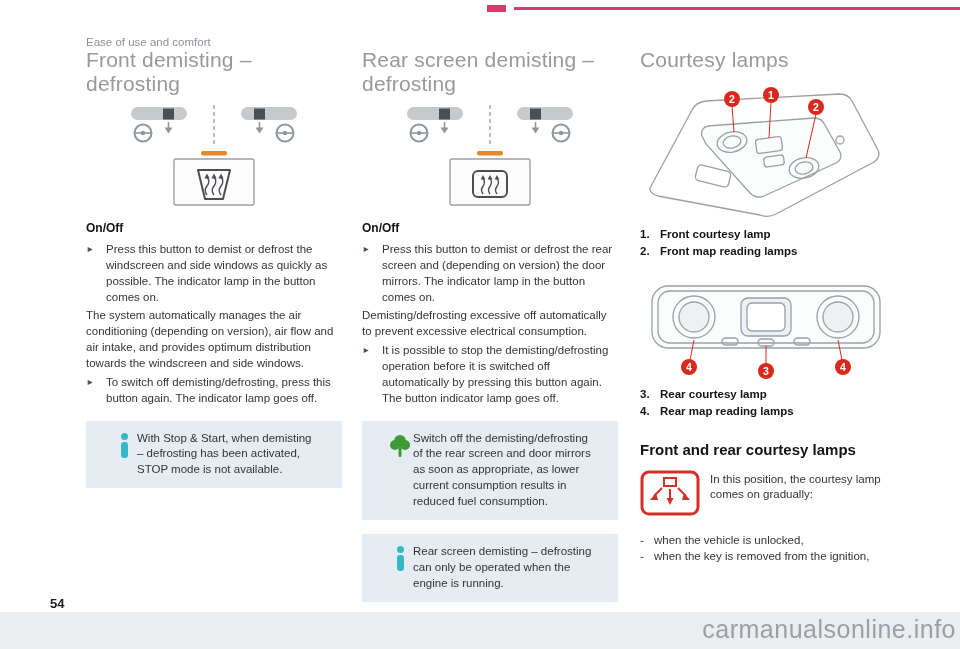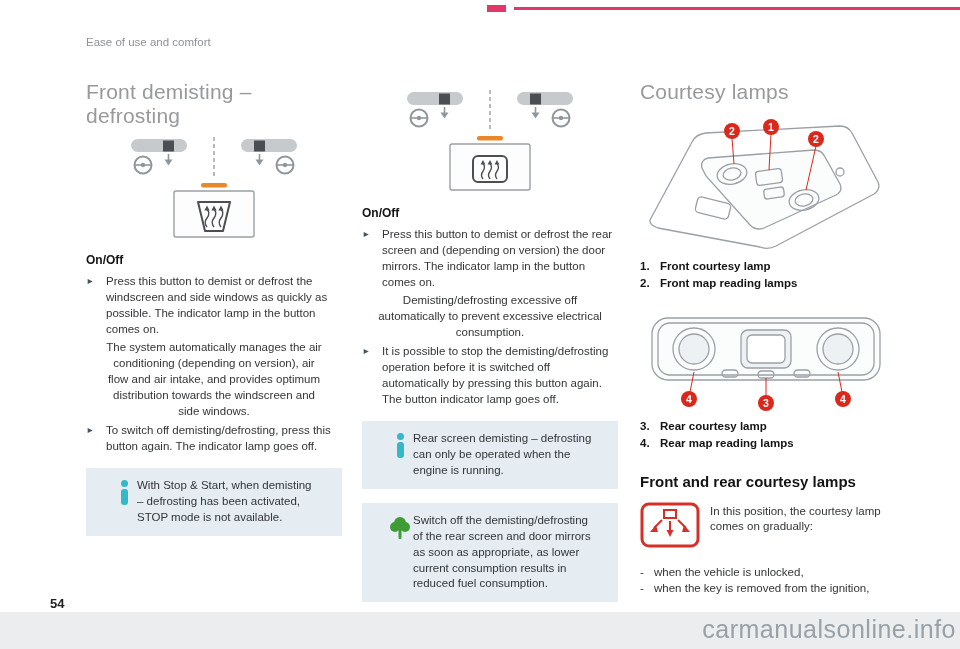--- a/index.html
+++ b/index.html
@@ -5,32 +5,32 @@
   * { margin:0; padding:0; box-sizing:border-box; }
   html,body { background:#ffffff; }
   body { font-family:"Liberation Sans", sans-serif; }
   .page { position:relative; width:960px; height:649px; background:#ffffff; overflow:hidden; }
 
   .pink-mark { position:absolute; left:487px; top:5px; width:19px; height:7px; background:#e2376b; }
   .pink-line { position:absolute; left:514px; top:7px; width:446px; height:3px; background:#e2376b; }
 
   .chapter { position:absolute; left:86px; top:36px; font-size:11.5px; color:#8d9297; }
 
-  .col { position:absolute; top:80px; }
+  .col { position:absolute; top:48px; }
   .col1 { left:86px;  width:256px; }
   .col2 { left:362px; width:256px; }
   .col3 { left:640px; width:252px; }
 
   h1.title { font-size:21px; font-weight:400; color:#97999b; line-height:1.12; letter-spacing:.2px; margin-bottom:6px; }
   h2.onoff { font-size:12px; font-weight:700; color:#141414; margin:14px 0 7px 0; }
   h3.subheading { font-size:15px; font-weight:700; color:#141414; margin:20px 0 10px 0; }
 
   .illus { display:block; margin:8px auto 0 auto; }
 
-  p.body { font-size:11.5px; color:#333537; line-height:1.38; margin:3px 16px;text-align:center; }
+  p.body { font-size:11.5px; color:#333537; line-height:1.38; margin:3px 0; }
   .instr { display:flex; margin:3px 0; }
   .instr .arrow { flex:0 0 20px; font-size:8.5px; color:#44555f; padding-top:2px; }
   .instr p { flex:1; font-size:11.5px; color:#333537; line-height:1.38; }
 
   .notebox { display:flex; background:#e5ecf2; padding:10px 25px; margin-top:14px; }
   .notebox .icon-col { flex:0 0 26px; display:flex; flex-direction:column; align-items:center; padding-top:2px; }
   .notebox p { flex:1; font-size:11.5px; color:#333537; line-height:1.38; }
   .iicon .dot { width:7px; height:7px; border-radius:50%; background:#35b8c6; margin:0 auto 2px auto; }
   .iicon .bar { width:7px; height:16px; border-radius:3px; background:#35b8c6; margin:0 auto; }
 
@@ -117,20 +117,21 @@
         <div class="iicon">
             <div class="dot"></div>
             <div class="bar"></div>
           </div>
       </div>
       <p>With Stop &amp; Start, when demisting – defrosting has been activated, STOP mode is not available.</p>
     </div>
   </div>
 
   <div class="col col2">
+    <h1 class="title">Rear screen demisting – defrosting</h1>
 
     <svg class="illus" width="190" height="104" viewBox="0 0 190 104">
       <g>
         <rect x="12" y="4" width="56" height="13" rx="6.5" fill="#c6cacd"></rect>
         <rect x="44" y="5.5" width="11" height="11" fill="#4b4f53"></rect>
         <circle cx="24" cy="30" r="8.5" fill="#fff" stroke="#90979c" stroke-width="2"></circle>
         <line x1="15.5" y1="30" x2="32.5" y2="30" stroke="#90979c" stroke-width="1.6"></line>
         <circle cx="24" cy="30" r="2.2" fill="#90979c"></circle>
         <line x1="49.5" y1="19" x2="49.5" y2="25" stroke="#90979c" stroke-width="1.6"></line>
         <polygon points="45.5,24.5 53.5,24.5 49.5,30.5" fill="#90979c"></polygon>
@@ -169,38 +170,38 @@
       <p>Press this button to demist or defrost the rear screen and (depending on version) the door mirrors. The indicator lamp in the button comes on.</p>
     </div>
     <p class="body">Demisting/defrosting excessive off automatically to prevent excessive electrical consumption.</p>
     <div class="instr">
       <span class="arrow">►</span>
       <p>It is possible to stop the demisting/defrosting operation before it is switched off automatically by pressing this button again. The button indicator lamp goes off.</p>
     </div>
 
     <div class="notebox">
       <div class="icon-col">
-        <div class="iicon">
-            <div class="dot"></div>
-            <div class="bar"></div>
-          </div>
-      </div>
-      <p>Rear screen demisting – defrosting can only be operated when the engine is running.</p>
-    </div>
-
-    <div class="notebox">
-      <div class="icon-col">
         <svg width="22" height="26" viewBox="0 0 22 26">
           <circle cx="11" cy="8" r="6" fill="#3f9c35"></circle>
           <circle cx="6" cy="12" r="5" fill="#3f9c35"></circle>
           <circle cx="16" cy="12" r="5" fill="#3f9c35"></circle>
           <rect x="9.5" y="13" width="3" height="11" rx="1.2" fill="#3f9c35"></rect>
         </svg>
       </div>
       <p>Switch off the demisting/defrosting of the rear screen and door mirrors as soon as appropriate, as lower current consumption results in reduced fuel consumption.</p>
+    </div>
+
+    <div class="notebox">
+      <div class="icon-col">
+        <div class="iicon">
+            <div class="dot"></div>
+            <div class="bar"></div>
+          </div>
+      </div>
+      <p>Rear screen demisting – defrosting can only be operated when the engine is running.</p>
     </div>
   </div>
 
   <div class="col col3">
     <h1 class="title">Courtesy lamps</h1>
 
     <svg class="illus" width="244" height="140" viewBox="0 0 244 140">
       <g fill="none" stroke="#9aa0a5" stroke-width="1.3">
         <path d="M6,108 L48,30 Q52,22 62,21 L196,14 Q204,14 208,21 L234,70 Q237,77 230,82 L132,134 Q124,138 116,135 L14,116 Q5,113 6,108 Z"></path>
         <path d="M58,56 Q56,48 64,46 L170,38 Q178,38 181,45 L196,72 Q199,79 192,83 L120,116 Q112,119 106,113 L62,64 Z" fill="#fbfcfc"></path>

